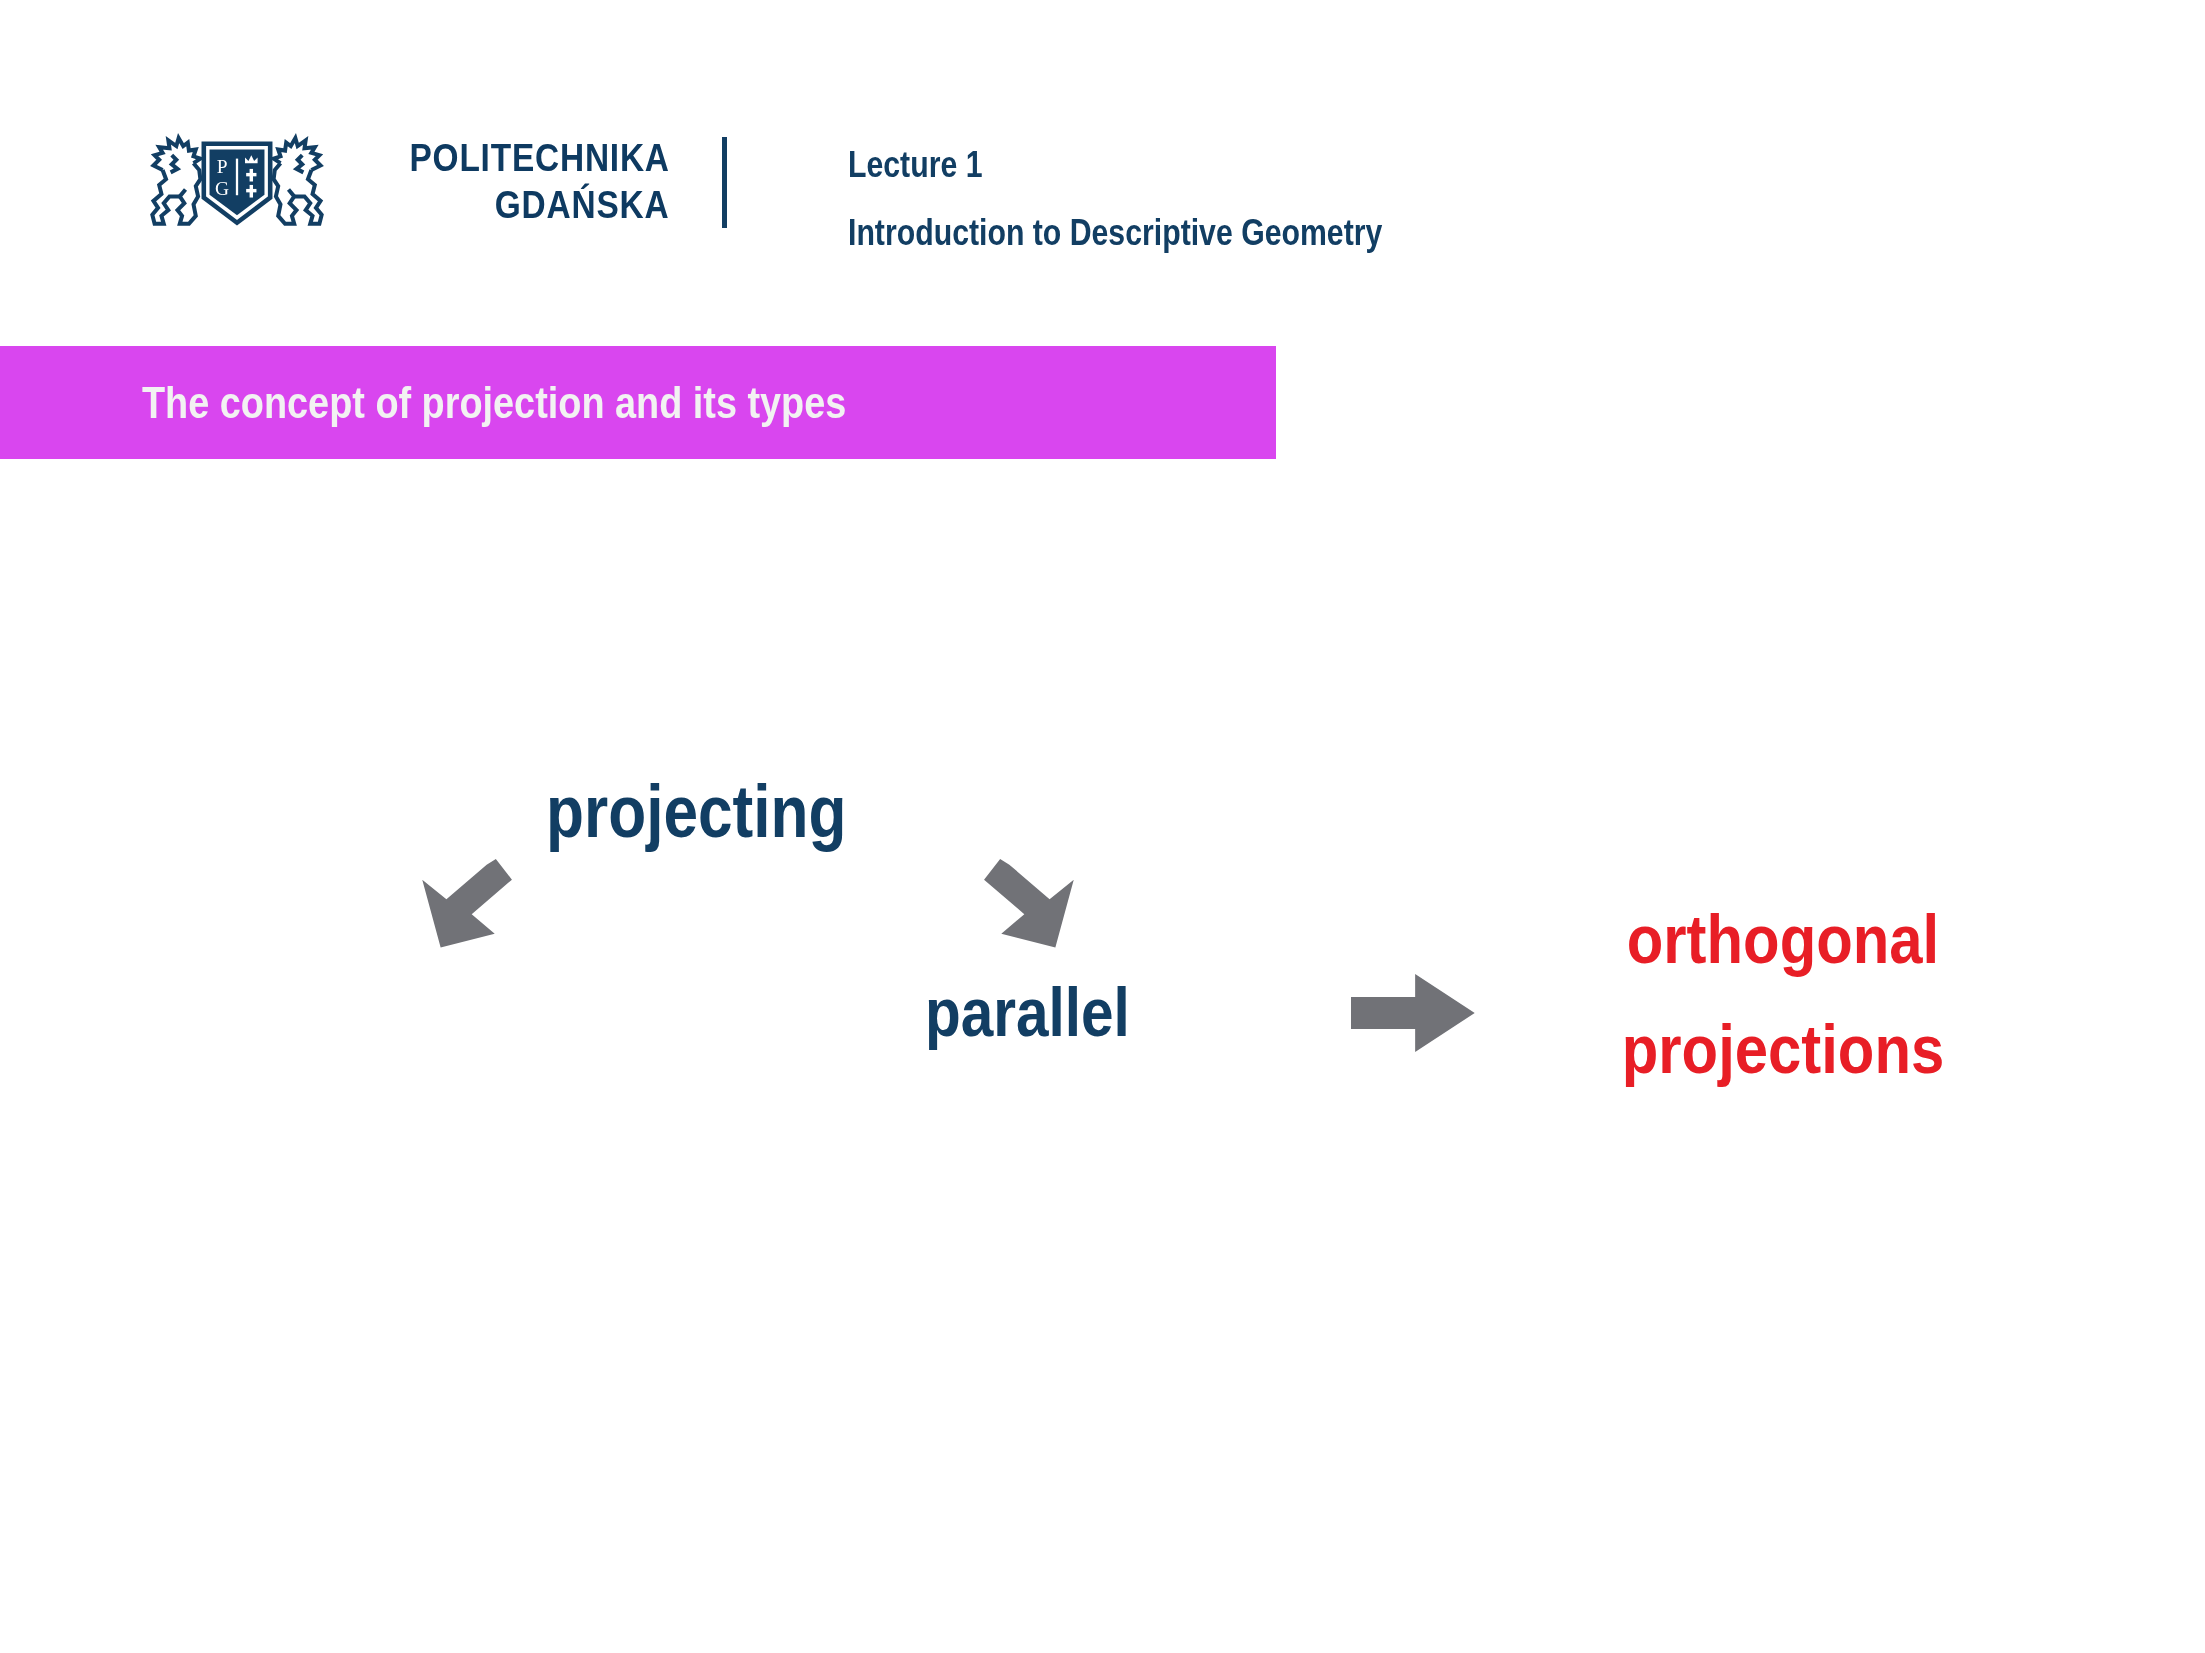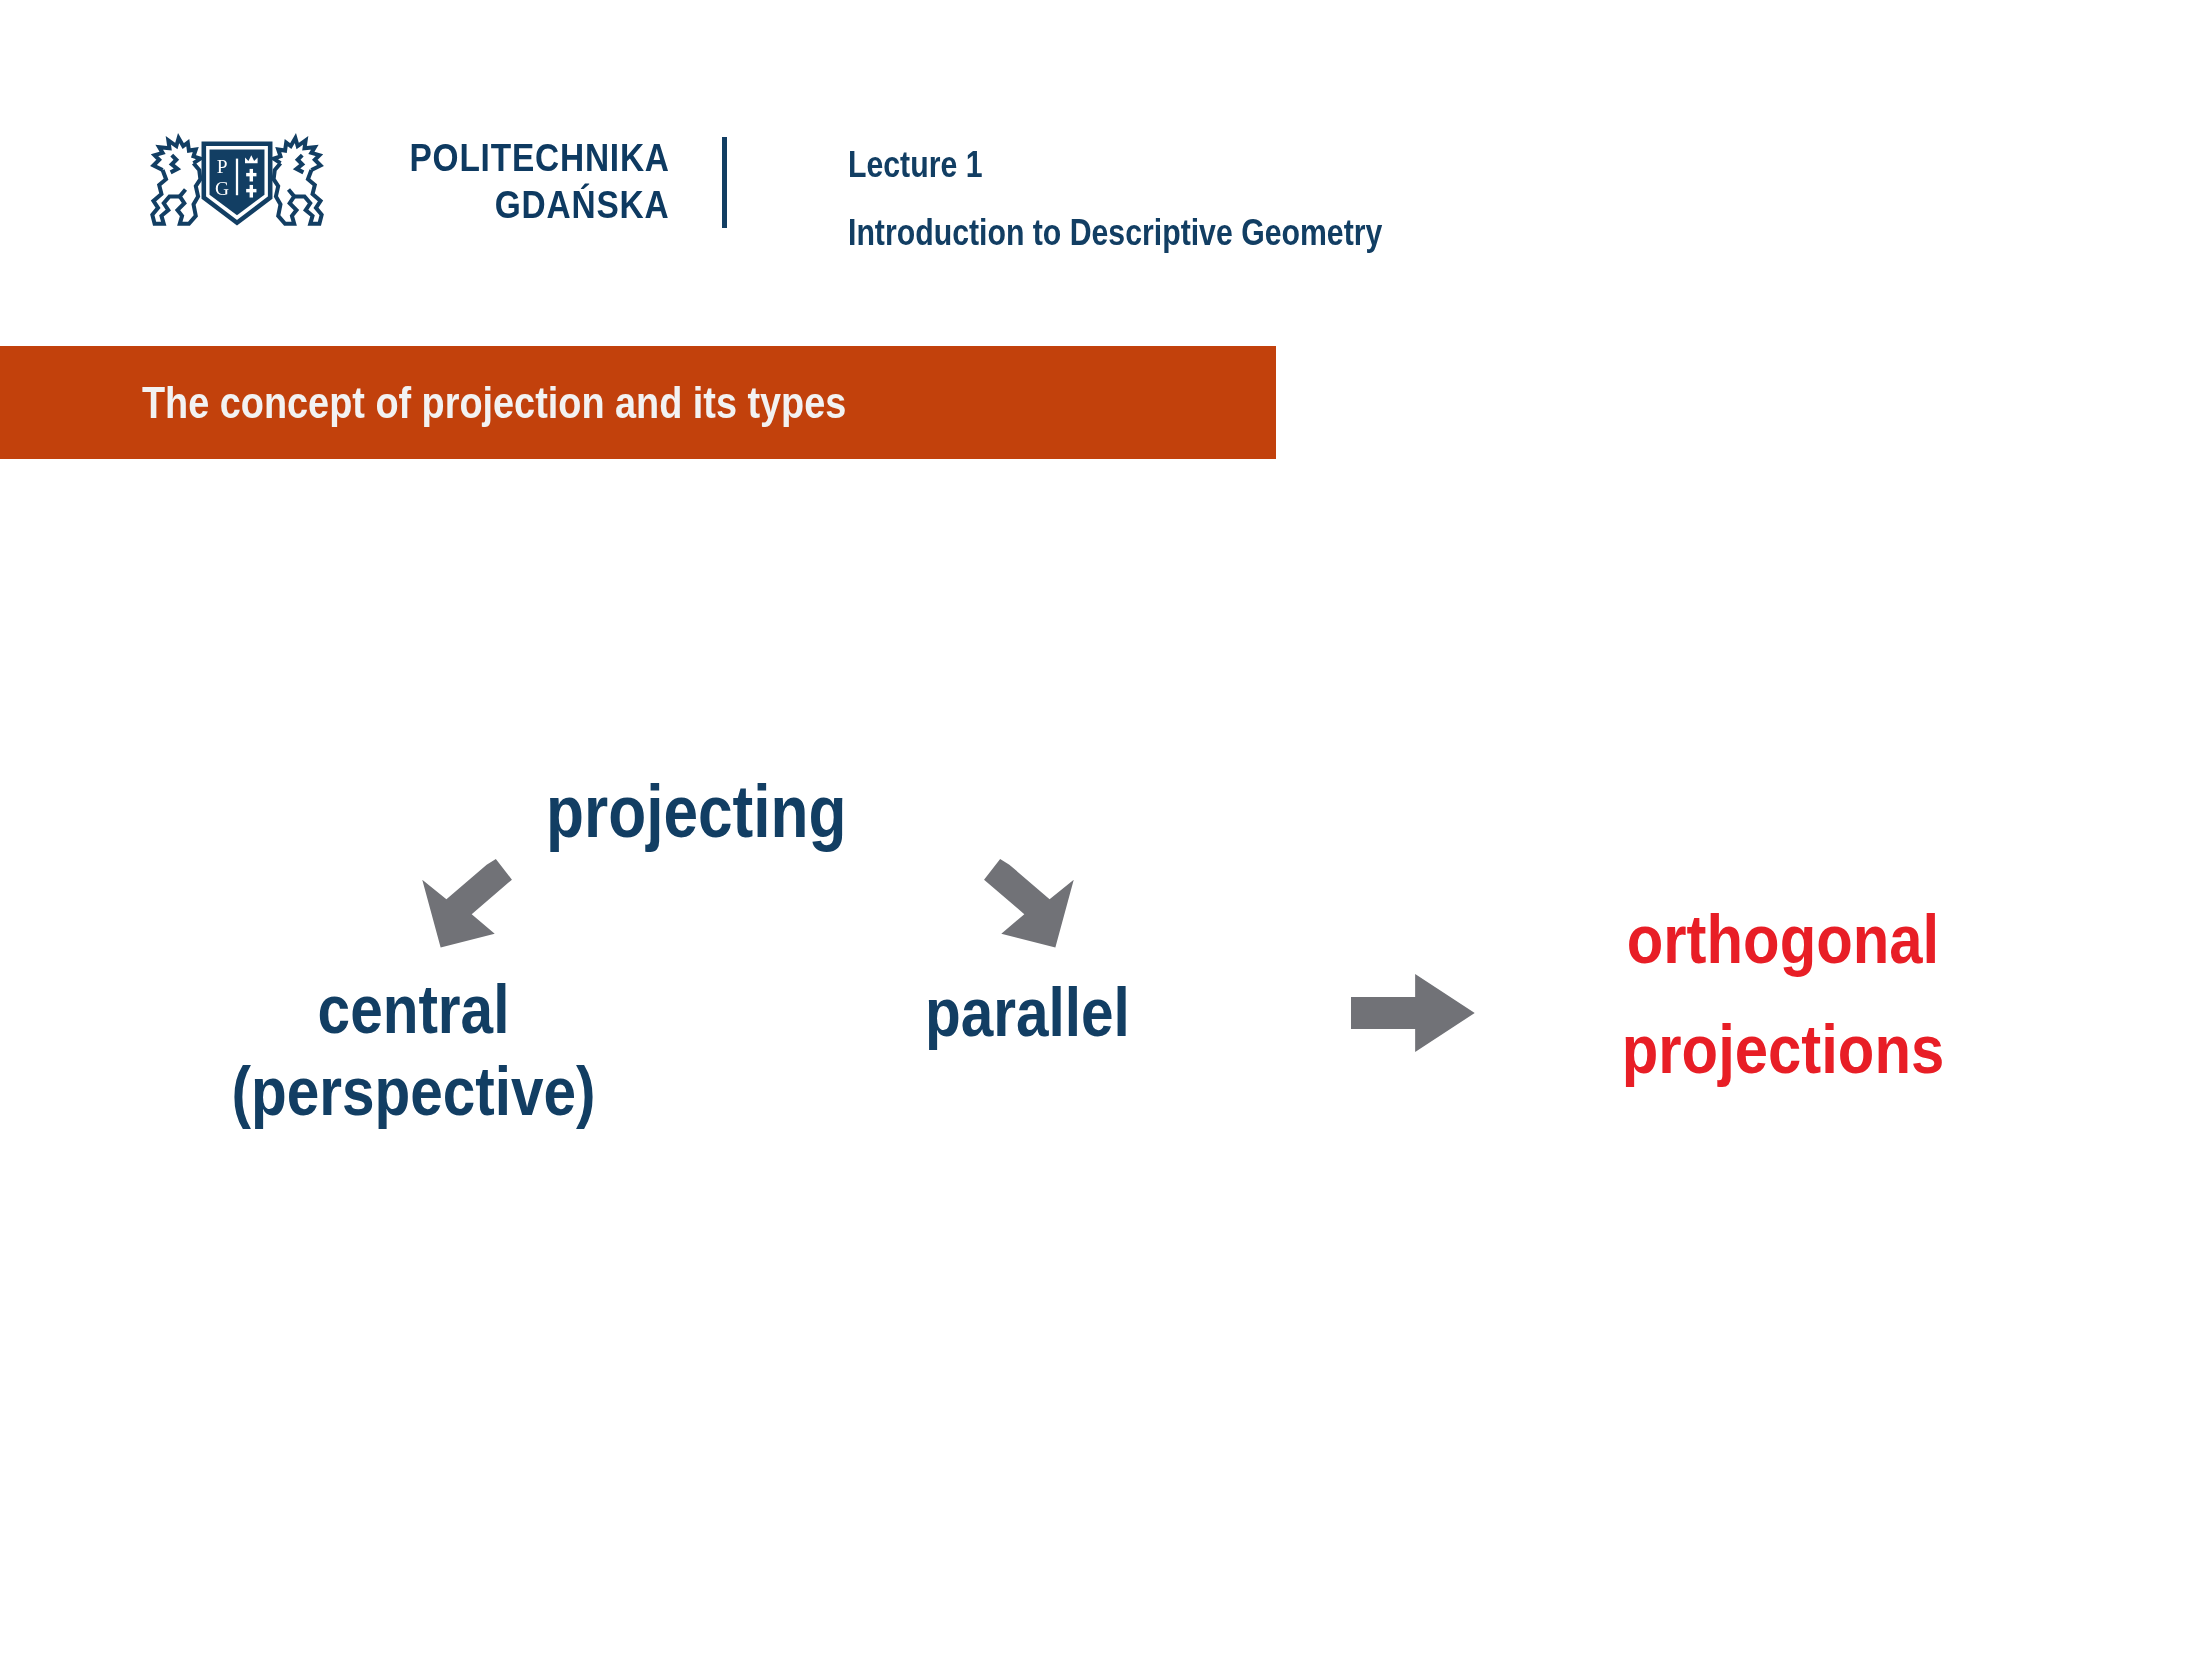--- a/index.html
+++ b/index.html
@@ -80,21 +80,21 @@
     white-space: nowrap;
   }
 
   
   #banner {
     position: absolute;
     left: 0;
     top: 346px;
     width: 1276px;
     height: 113px;
-    background: #c2410c;
+    background: #d946ef;
   }
   #banner-text {
     position: absolute;
     left: 142px;
     top: 0;
     height: 113px;
     line-height: 113px;
     color: #F2F2F2;
     font-family: "Liberation Sans", sans-serif;
     font-weight: bold;
@@ -243,24 +243,20 @@
   <svg class="arrow-svg" id="arrow-left" width="115" height="115" viewBox="0 0 200 200">
     <polygon fill="#717277" points="158,26 186,62 116,122 156,156 62,180 30,62 72,96 142,36"></polygon>
   </svg>
 
   <svg class="arrow-svg" id="arrow-right" width="115" height="115" viewBox="0 0 200 200">
     <g transform="translate(200,0) scale(-1,1)">
       <polygon fill="#717277" points="158,26 186,62 116,122 156,156 62,180 30,62 72,96 142,36"></polygon>
     </g>
   </svg>
 
-  <div class="dg-text" id="label-central">
-    <span class="dg-line">central</span>
-    <span class="dg-line">(perspective)</span>
-  </div>
 
   <div class="dg-text" id="label-parallel">parallel</div>
 
   <svg class="arrow-svg" id="arrow-h" width="126" height="78" viewBox="0 0 220 136">
     <polygon fill="#717277" points="0,40 112,40 112,0 216,68 112,136 112,96 0,96"></polygon>
   </svg>
 
   <div class="dg-text" id="label-orthogonal">
     <span class="dg-line">orthogonal</span>
     <span class="dg-line">projections</span>

